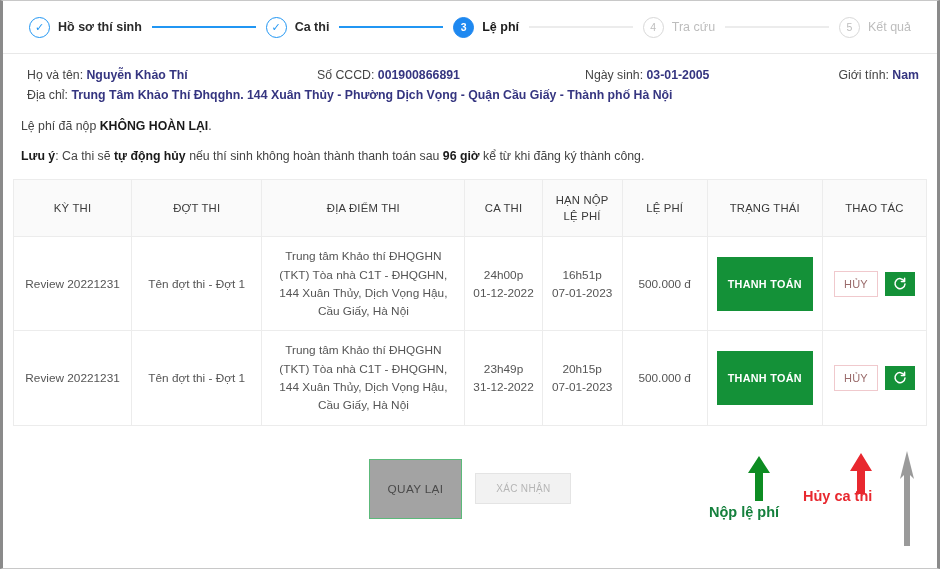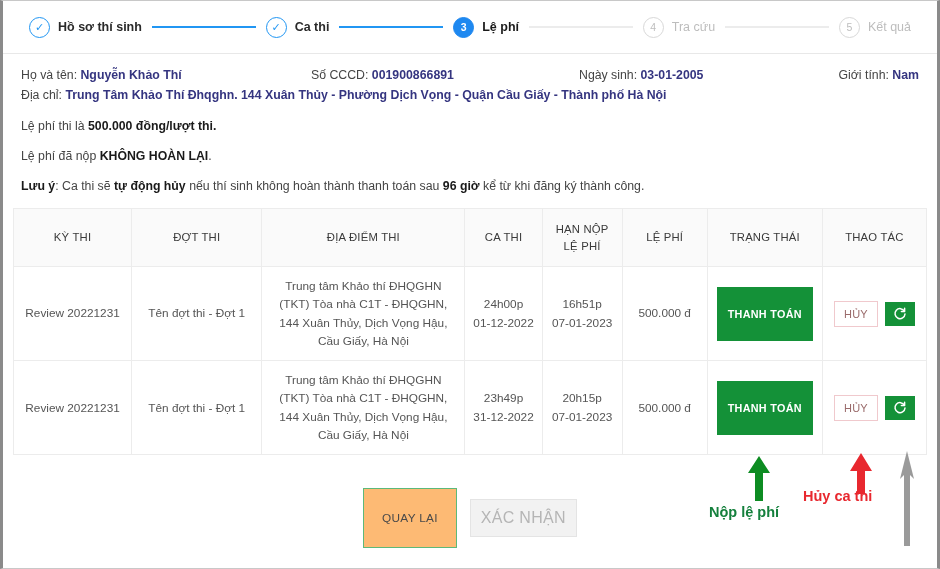--- a/index.html
+++ b/index.html
@@ -78,21 +78,21 @@
   .step.done .step-label { color: #2a2a2a; font-weight: bold; }
   .step.active .step-label { color: #1a1a1a; font-weight: bold; }
   .step.todo .step-label { color: #bdbdbd; text-align: right; }
   .connector { height: 1.6px; flex: 1 1 auto; margin: 0 10px; }
   .connector.blue { background: #2196f3; }
   .connector.gray { background: #ececec; }
 
   
   .info {
     padding: 11px 18px 0 18px;
-    font-size: 12.3px; color: #444;
+    font-size: 12.3px; color: #444; margin-left: 6px;
   }
   .info-row { display: flex; line-height: 20px; }
   .info-cell { white-space: nowrap; }
   .c1 { width: 290px; }
   .c2 { width: 268px; }
   .c3 { flex: 1; }
   .c4 { text-align: right; }
   .val { color: #353580; font-weight: bold; }
 
   
@@ -145,26 +145,26 @@
     cursor: pointer; display: flex; align-items: center; justify-content: center;
   }
   .btn-refresh svg { display: block; }
 
   
   .footer {
     display: flex; justify-content: center; align-items: center; gap: 13px;
     margin-top: 33px;
   }
   .btn-back {
-    background: #fdba74; border: 1px solid #5cb97a; color: #4a4a4a;
+    background: #a3a3a3; border: 1px solid #5cb97a; color: #4a4a4a;
     font-size: 11.8px; padding: 22px 18px; cursor: pointer; letter-spacing: .3px;
   }
   .btn-confirm {
     background: #f2f2f2; border: 1px solid #e4e4e4; color: #b5b5b5;
-    font-size: 16px; padding: 9px 10px; cursor: not-allowed; letter-spacing: .3px;
+    font-size: 10px; padding: 9px 20px; cursor: not-allowed; letter-spacing: .3px;
   }
 
   
   .anno { position: absolute; pointer-events: none; }
   .anno-text { font-size: 14.5px; font-weight: bold; white-space: nowrap; }
 
   #anno-pay      { left: 706px; top: 503px; color: #15803d; }
   #anno-cancel   { left: 800px; top: 487px; color: #e8282f; font-weight: bold; }
   #anno-refresh  { left: 738px; top: 566px; color: #7e7e7e; font-weight: normal; font-size: 15px; }
 </style>
@@ -231,23 +231,20 @@
     </div>
     <div class="info-row">
       <div class="info-cell">
         <span>Địa chỉ:</span>
         <span class="val">Trung Tâm Khảo Thí Đhqghn. 144 Xuân Thủy - Phường Dịch Vọng - Quận Cầu Giấy - Thành phố Hà Nội</span>
       </div>
     </div>
   </div>
 
   <div class="notes">
-    <p>
-      <span>Lệ phí thi là </span><b>500.000 đồng/lượt thi.</b>
-    </p>
     <p>
       <span>Lệ phí đã nộp </span><b>KHÔNG HOÀN LẠI</b><span>.</span>
     </p>
     <p>
       <b>Lưu ý</b><span>: Ca thi sẽ </span><b>tự động hủy</b><span> nếu thí sinh không hoàn thành thanh toán sau </span><b>96 giờ</b><span> kể từ khi đăng ký thành công.</span>
     </p>
   </div>
 
   <div class="table-wrap">
     <table>

